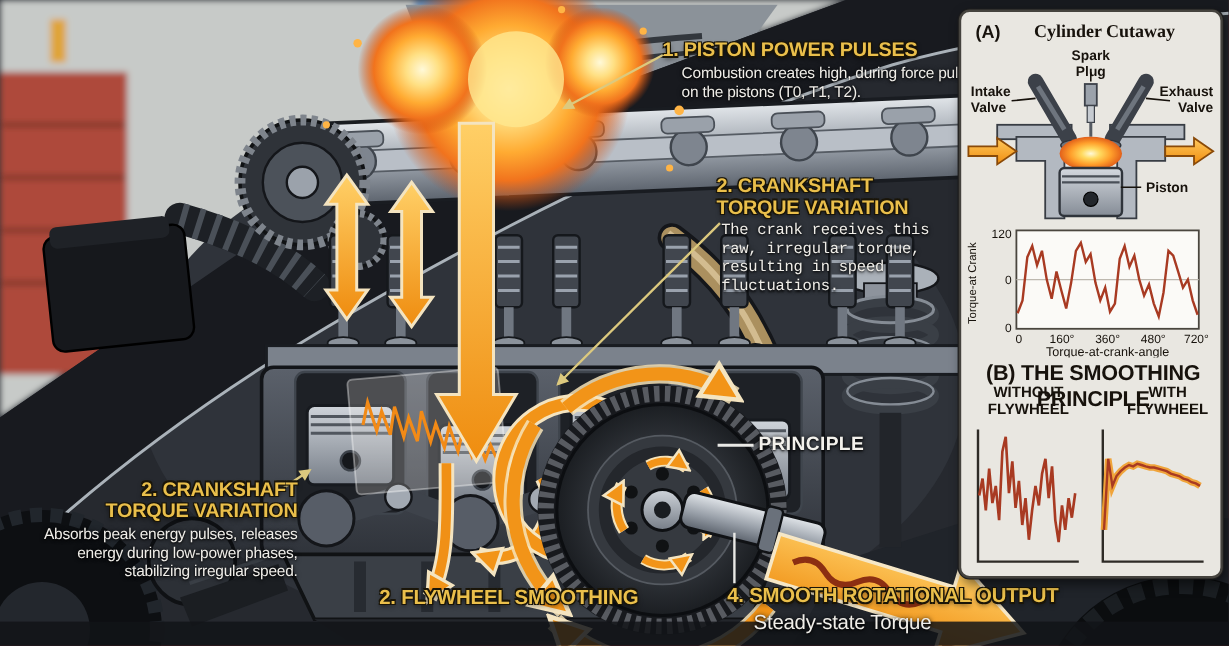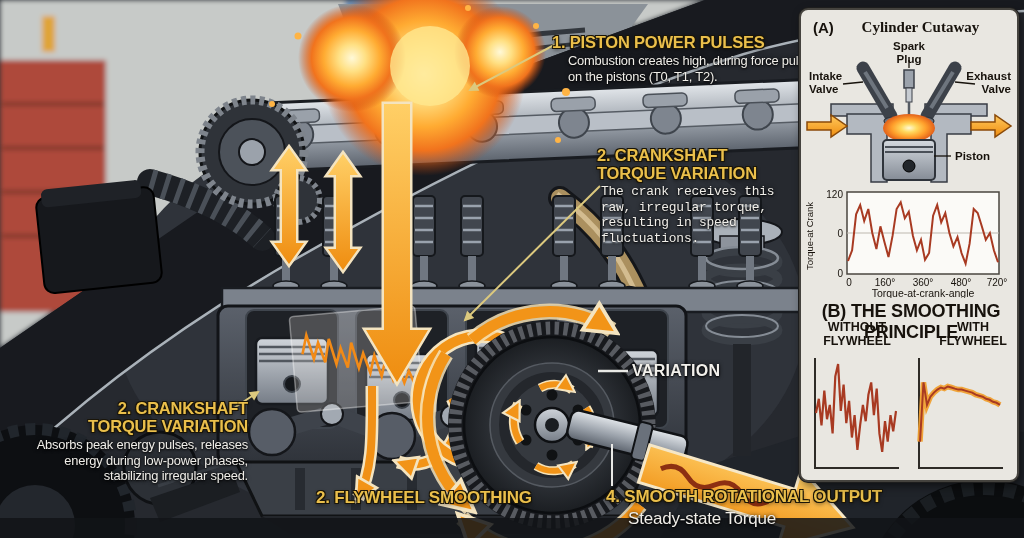--- a/index.html
+++ b/index.html
@@ -379,21 +379,21 @@
   <div class="ann-title">1. PISTON POWER PULSES</div>
   <div class="ann-body ind">Combustion creates high, during force pulses on the pistons (T0, T1, T2).</div>
 </div>
 
 <div class="ann" style="left:597px;top:146px;width:206px;">
   <div class="ann-title" style="width:192px;">2. CRANKSHAFT TORQUE VARIATION</div>
   <div class="ann-body" style="margin-left:4px;width:178px;font-family:Liberation Mono, monospace;">The crank receives this raw, irregular torque, resulting in speed fluctuations.</div>
 </div>
 
 <div class="ann" style="left:632px;top:362px;width:190px;">
-  <div class="fly-title">VARIATION</div>
+  <div class="fly-title">PRINCIPLE</div>
 </div>
 
 <div class="ann" style="left:10px;top:399px;width:238px;text-align:right;">
   <div class="ann-title" style="width:170px;margin-left:auto;">2. CRANKSHAFT TORQUE VARIATION</div>
   <div class="ann-body">Absorbs peak energy pulses, releases energy during low-power phases, stabilizing irregular speed.</div>
 </div>
 
 <div class="ann" style="left:316px;top:489px;">
   <div class="ann-title" style="font-size:17px;">2. FLYWHEEL SMOOTHING</div>
 </div>

